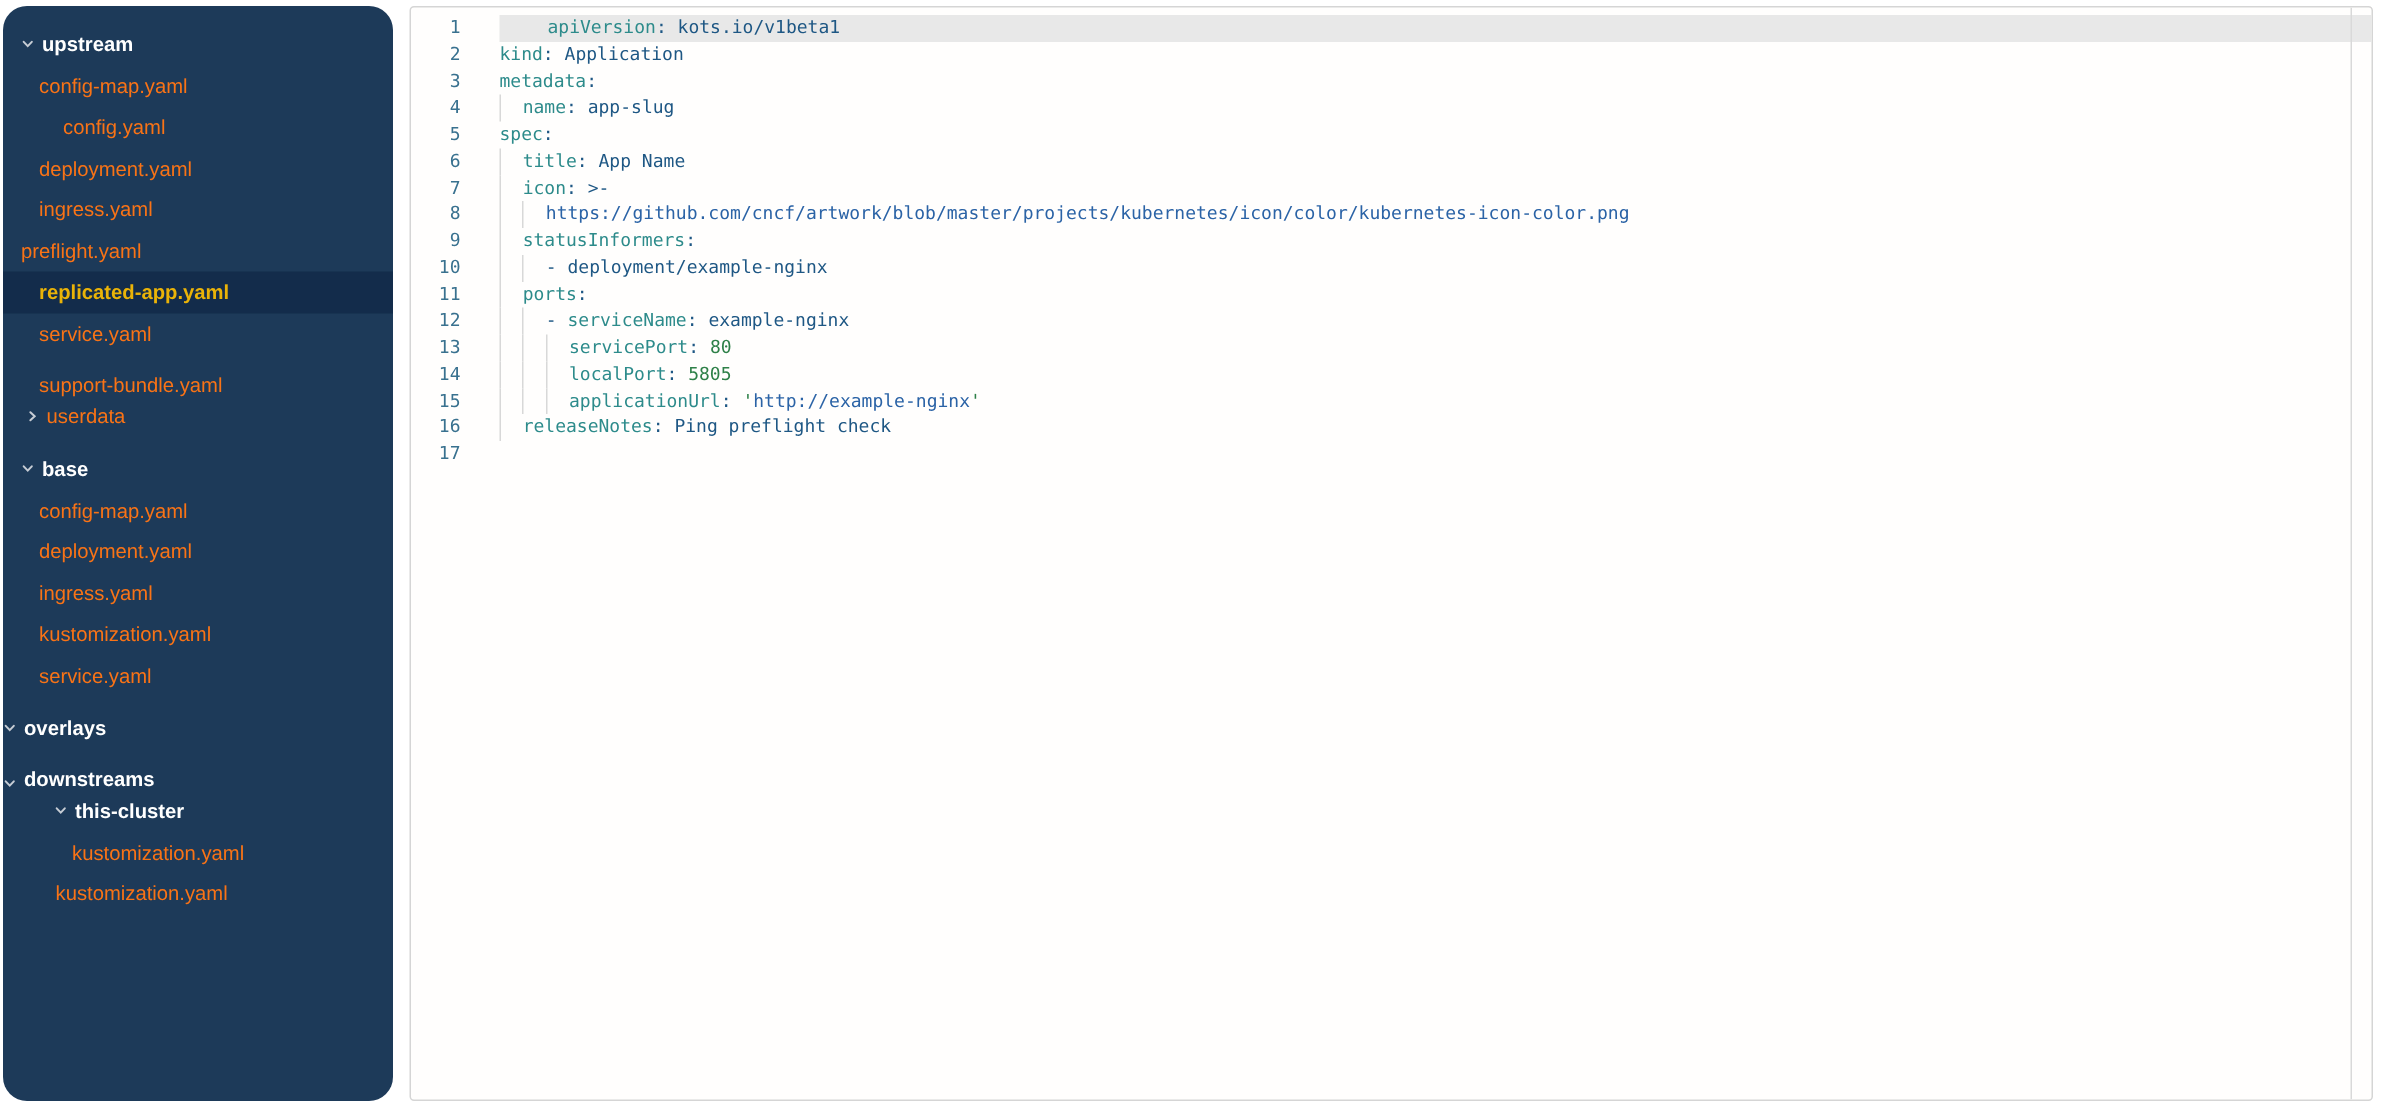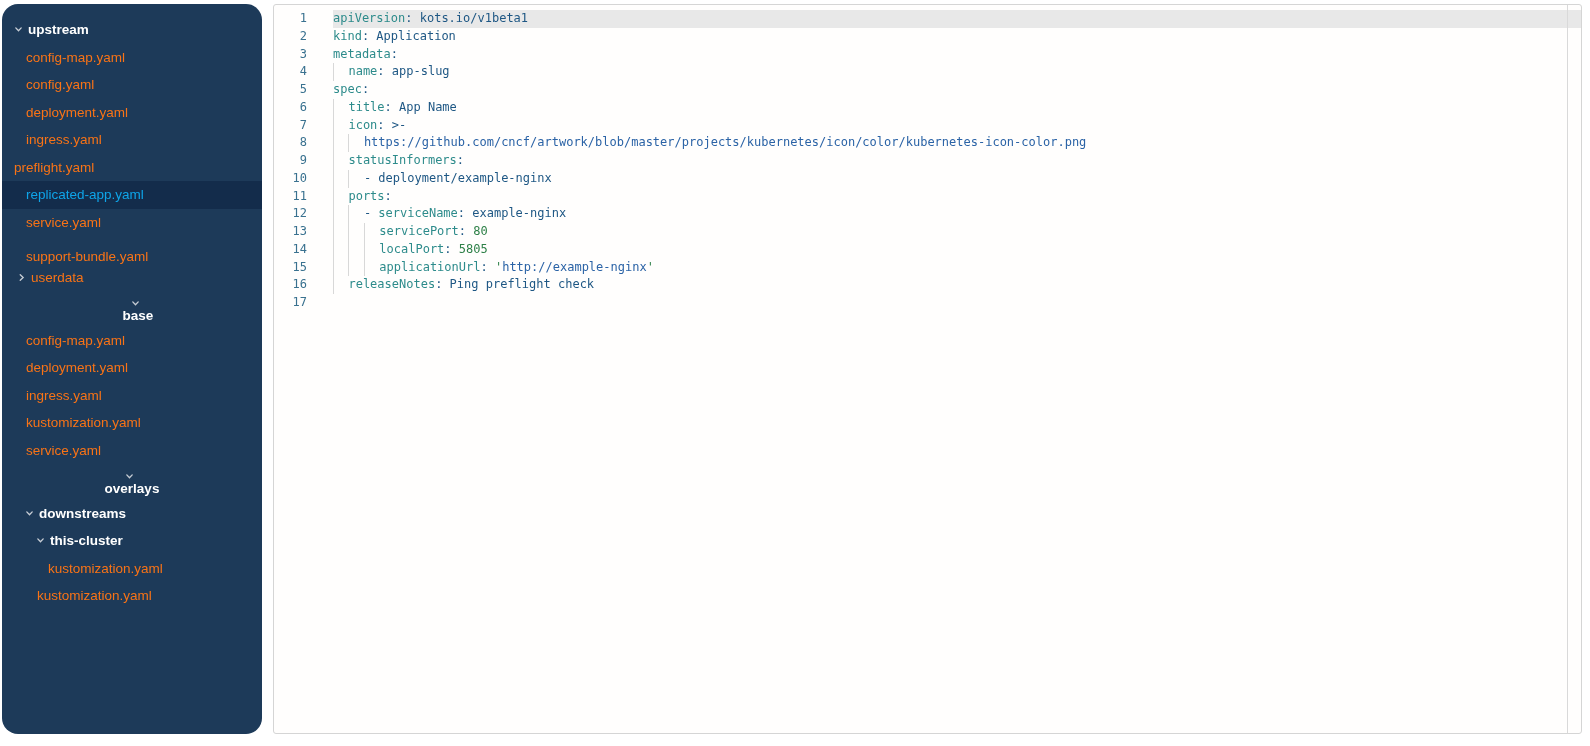--- a/index.html
+++ b/index.html
@@ -6,35 +6,35 @@
   .stage{position:relative;width:1590px;height:746px;background:#ffffff;overflow:hidden;
          font-family:"Liberation Sans",sans-serif;}
 
   
   .sidebar{position:absolute;left:2px;top:4px;width:260px;height:730px;
            background:#1d3a59;border-radius:16px;padding-top:12px;box-sizing:border-box;
            overflow:hidden;}
   .row{height:27.5px;display:flex;align-items:center;color:#f97316;font-size:13.5px;
        cursor:pointer;box-sizing:border-box;}
   .row.bold{color:#ffffff;font-weight:bold;}
-  .row.selected{background:#132c4b;color:#0ea5e9;font-weight:normal;}
-  .row.gap{margin-top:8px;flex-direction:column;}
+  .row.selected{background:#132c4b;color:#eab308;font-weight:bold;}
+  .row.gap{margin-top:8px;}
   .chev{display:inline-flex;align-items:center;margin-right:5px;color:#c6ccd4;flex:none;}
   .row .lbl{white-space:nowrap;}
 
   
   .editor{position:absolute;left:273px;top:4px;width:1309px;height:730px;
           background:#fffefd;border:1px solid #d5d5d5;border-radius:3px;box-sizing:border-box;
           font-family:"DejaVu Sans Mono","Liberation Mono",monospace;font-size:12px;overflow:hidden;}
   .lines{padding-top:5px;}
   .cl{display:flex;height:17.75px;line-height:17.75px;}
   .gut{width:59px;text-align:right;padding-right:26px;box-sizing:border-box;
        color:#39718f;flex:none;user-select:none;}
   .code{flex:1;display:flex;align-items:stretch;min-width:0;}
-  .cl.active .code{background:#e8e8e8;}
+  .cl.active .code{background:#e8e8e8;padding-left:32px;}
   .ind{width:2ch;border-left:1px solid #d8d8d8;flex:none;}
   .tok{white-space:pre;}
   .tk-k{color:#2d8b8b;}
   .tk-p{color:#1e5784;}
   .tk-v{color:#1e5784;}
   .tk-n{color:#2e8048;}
   .tk-s{color:#2e8048;}
   .tk-a{color:#2b63a6;cursor:pointer;}
   .vscroll{position:absolute;top:0;right:0;width:14px;height:100%;
            border-left:1px solid #d9d9d9;box-sizing:border-box;}
@@ -48,21 +48,21 @@
         <span class="chev">
           <svg width="9" height="9" viewBox="0 0 10 10">
             <path d="M2 3.2 L5 6.4 L8 3.2" fill="none" stroke="currentColor" stroke-width="1.5" stroke-linecap="round"></path>
           </svg>
         </span>
         <span class="lbl">upstream</span>
       </div>
       <div class="row" style="padding-left: 24px;">
         <span class="lbl">config-map.yaml</span>
       </div>
-      <div class="row" style="padding-left: 24px;">
+      <div class="row" style="padding-left: 40px;">
         <span class="lbl">config.yaml</span>
       </div>
       <div class="row" style="padding-left: 24px;">
         <span class="lbl">deployment.yaml</span>
       </div>
       <div class="row" style="padding-left: 24px;">
         <span class="lbl">ingress.yaml</span>
       </div>
       <div class="row" style="padding-left: 12px;">
         <span class="lbl">preflight.yaml</span>
@@ -108,21 +108,21 @@
         <span class="lbl">service.yaml</span>
       </div>
       <div class="row bold gap" style="">
         <span class="chev">
           <svg width="9" height="9" viewBox="0 0 10 10">
             <path d="M2 3.2 L5 6.4 L8 3.2" fill="none" stroke="currentColor" stroke-width="1.5" stroke-linecap="round"></path>
           </svg>
         </span>
         <span class="lbl">overlays</span>
       </div>
-      <div class="row bold" style="padding-left: 23px;">
+      <div class="row bold" style=" align-items: flex-end;">
         <span class="chev">
           <svg width="9" height="9" viewBox="0 0 10 10">
             <path d="M2 3.2 L5 6.4 L8 3.2" fill="none" stroke="currentColor" stroke-width="1.5" stroke-linecap="round"></path>
           </svg>
         </span>
         <span class="lbl">downstreams</span>
       </div>
       <div class="row bold" style="padding-left: 34px;">
         <span class="chev">
           <svg width="9" height="9" viewBox="0 0 10 10">

